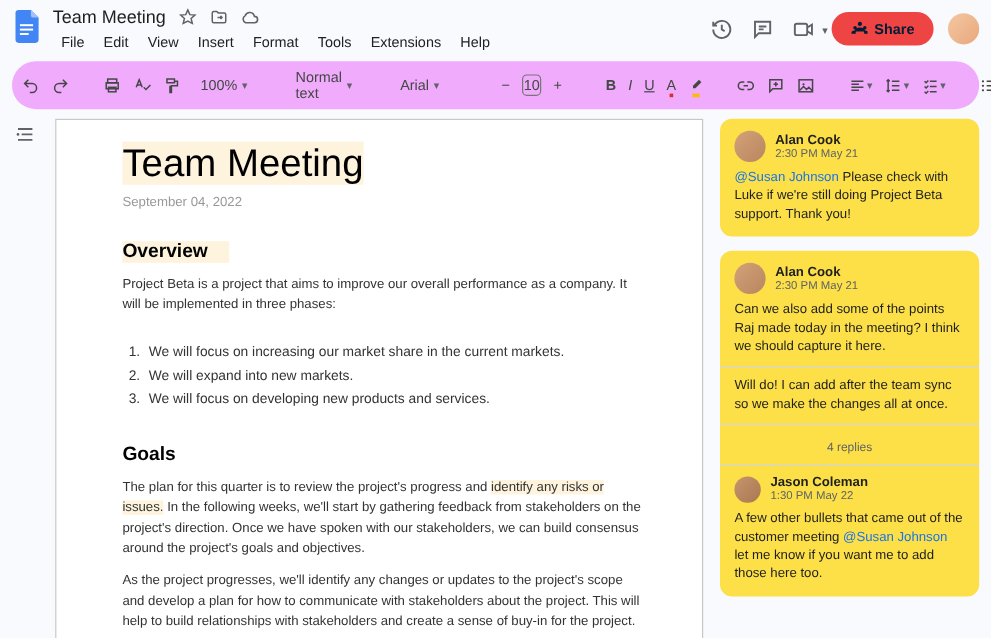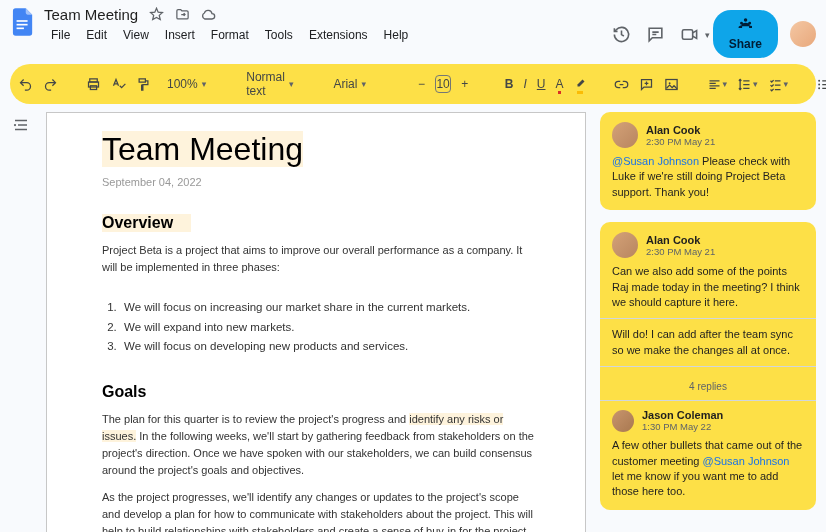--- a/index.html
+++ b/index.html
@@ -9,25 +9,25 @@
   .header { display: flex; align-items: flex-start; padding: 6px 10px 0 10px; gap: 8px; }
   .logo { width: 26px; height: 32px; display: flex; align-items: center; justify-content: center; color: #4285f4; }
   .title-area { flex: 1; }
   .title-row { display: flex; align-items: center; gap: 10px; }
   .doc-title { font-size: 15px; color: #1f1f1f; }
   .title-icon { width: 16px; height: 16px; color: #5f6368; cursor: pointer; display:flex; align-items:center; justify-content:center; }
   .menu-row { display: flex; gap: 2px; margin-top: 2px; }
   .menu-item { font-size: 12px; color: #202124; padding: 3px 7px; border-radius: 4px; cursor: pointer; }
   .header-right { display: flex; align-items: center; gap: 12px; padding-top: 4px; }
   .hr-icon { width: 22px; height: 22px; color: #5f6368; cursor: pointer; display:flex; align-items:center; justify-content:center; }
-  .share-btn { background: #0ea5e9; color: #001d35; font-size: 12px; font-weight: 600; padding: 7px 16px; border-radius: 18px; cursor: pointer; display: flex; align-items: center; gap: 6px; border:none;flex-direction:column; }
+  .share-btn { background: #ef4444; color: #001d35; font-size: 12px; font-weight: 600; padding: 7px 16px; border-radius: 18px; cursor: pointer; display: flex; align-items: center; gap: 6px; border:none; }
   .avatar { width: 26px; height: 26px; border-radius: 50%; background: linear-gradient(135deg,#f4c7a3,#e8a87c); }
   
   
-  .toolbar { display: flex; align-items: center; gap: 10px; background: #fde047; margin: 6px 10px 0 10px; padding: 4px 8px; border-radius: 22px; font-size: 12px; color: #444746; }
+  .toolbar { display: flex; align-items: center; gap: 10px; background: #f0abfc; margin: 6px 10px 0 10px; padding: 4px 8px; border-radius: 22px; font-size: 12px; color: #444746; }
   .tb-btn { width: 24px; height: 24px; display: flex; align-items: center; justify-content: center; border-radius: 4px; cursor: pointer; }
   .tb-sep { width: 1px; height: 18px; background: #c7c7c7; margin: 0 4px; }
   .tb-combo { display: flex; align-items: center; gap: 4px; padding: 2px 6px; border-radius: 4px; cursor: pointer; }
   .tb-font-size { display: flex; align-items: center; gap: 2px; }
   .fs-box { border: 1px solid #747775; border-radius: 4px; padding: 1px 0; font-size: 12px; }
   .chev { font-size: 9px; color: #5f6368; }
   .color-under { position: relative; }
   .color-under::after { content:""; position:absolute; left:3px; right:3px; bottom:2px; height:3px; background:#000; }
   .color-under.red::after { background:#d93025; }
   .color-under.yellow::after { background:#fbbc04; }

